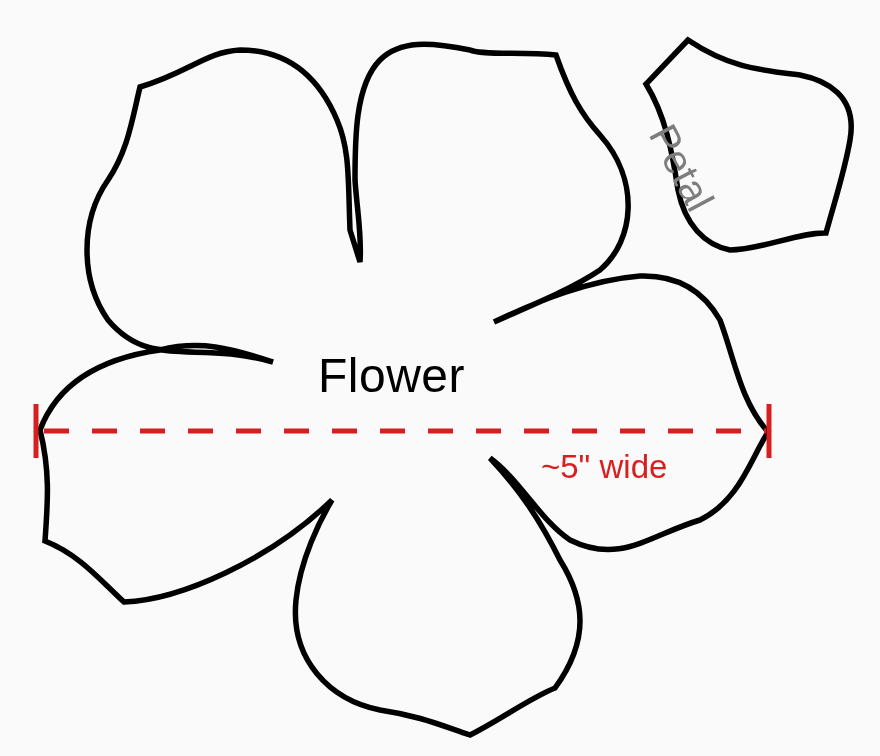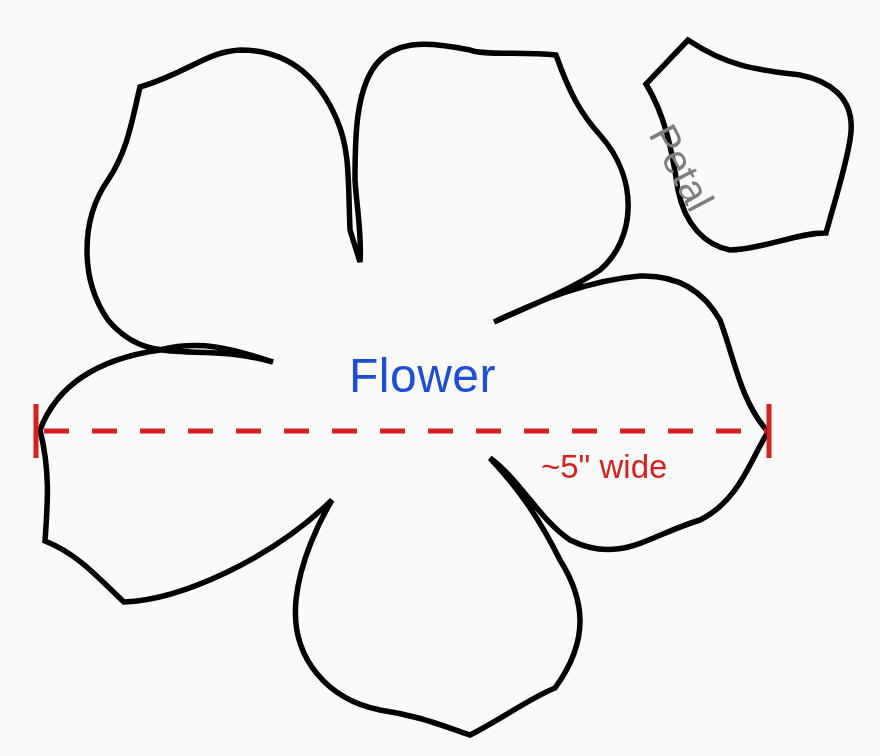--- a/index.html
+++ b/index.html
@@ -37,24 +37,23 @@
     .measure-cap {
       stroke: #d81f1f;
       stroke-width: 5;
     }
     .label-flower {
       position: absolute;
       left: 318px;
       top: 352px;
       font-family: "Liberation Sans", sans-serif;
       font-size: 48px;
-      color: #1d4ed8;
+      color: #000000;
       letter-spacing: 0.5px;
       line-height: 1;
-      margin-left: 31px;
     }
     .label-petal {
       position: absolute;
       left: 678px;
       top: 118px;
       font-family: "Liberation Sans", sans-serif;
       font-size: 40px;
       color: #7d7d7d;
       transform: rotate(62deg);
       transform-origin: 0 0;

